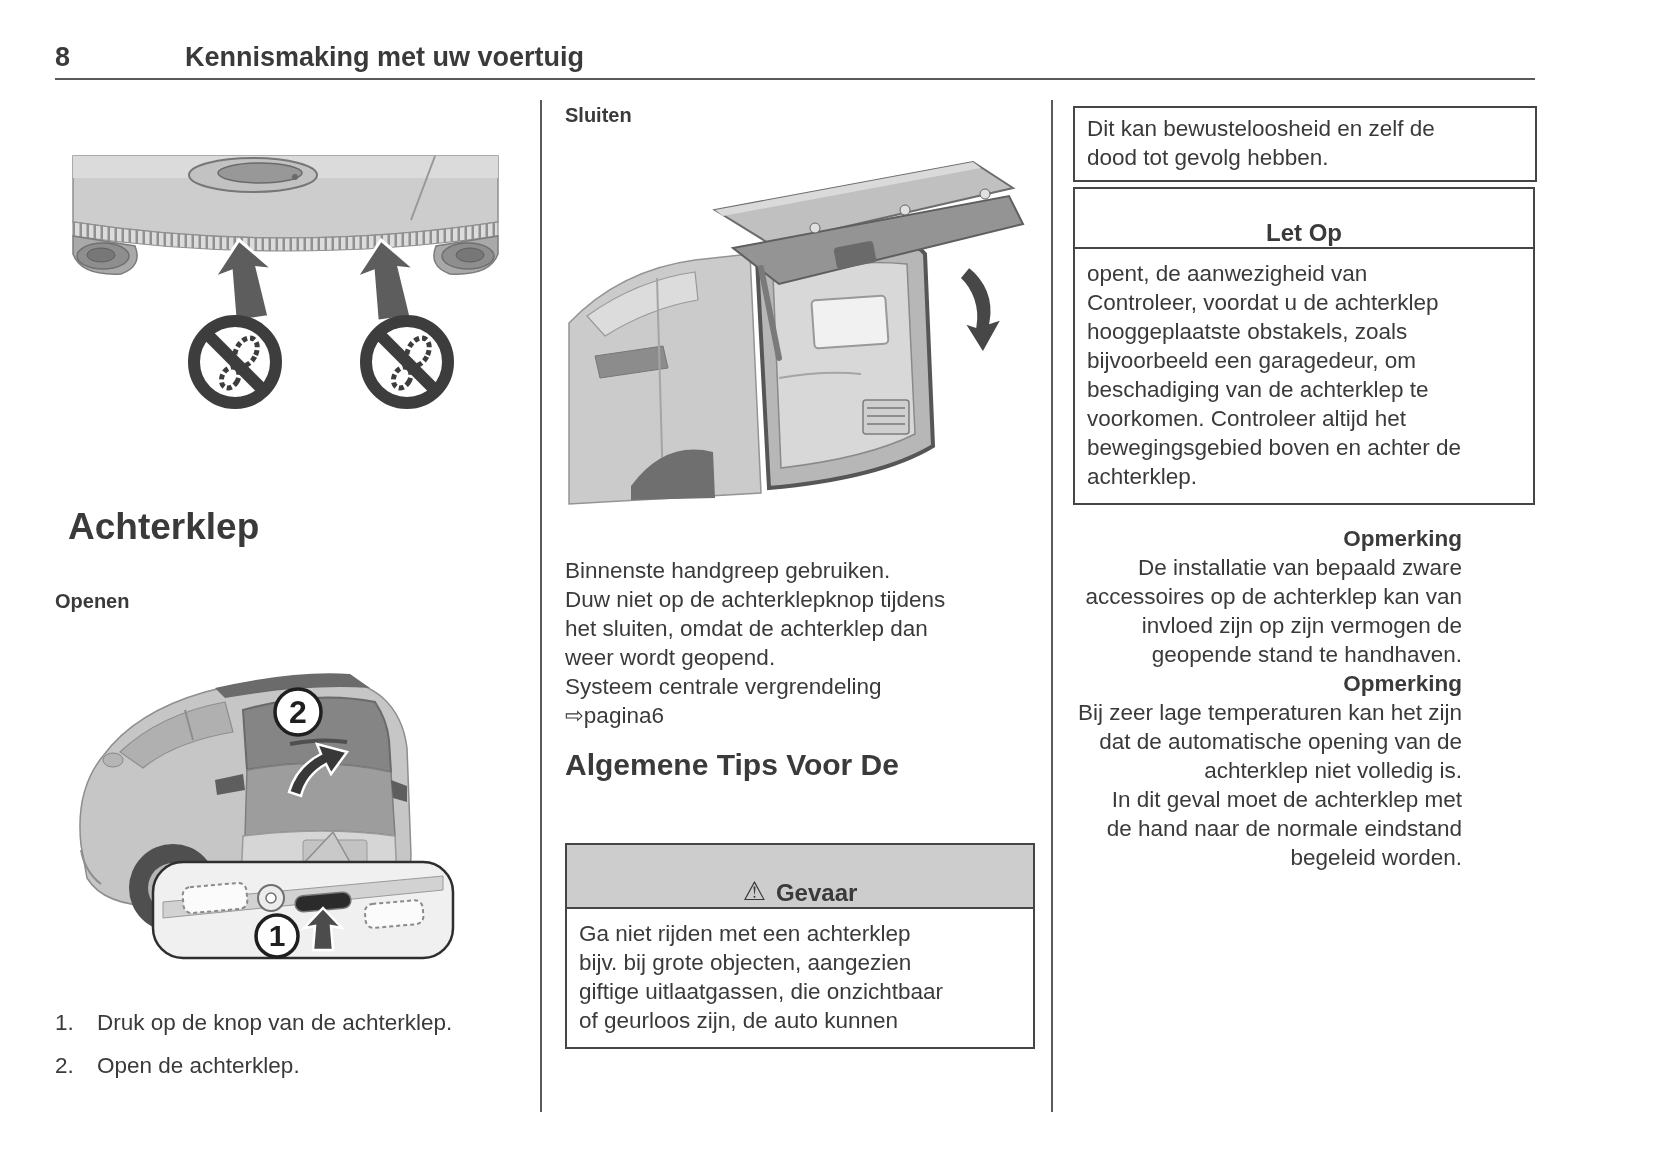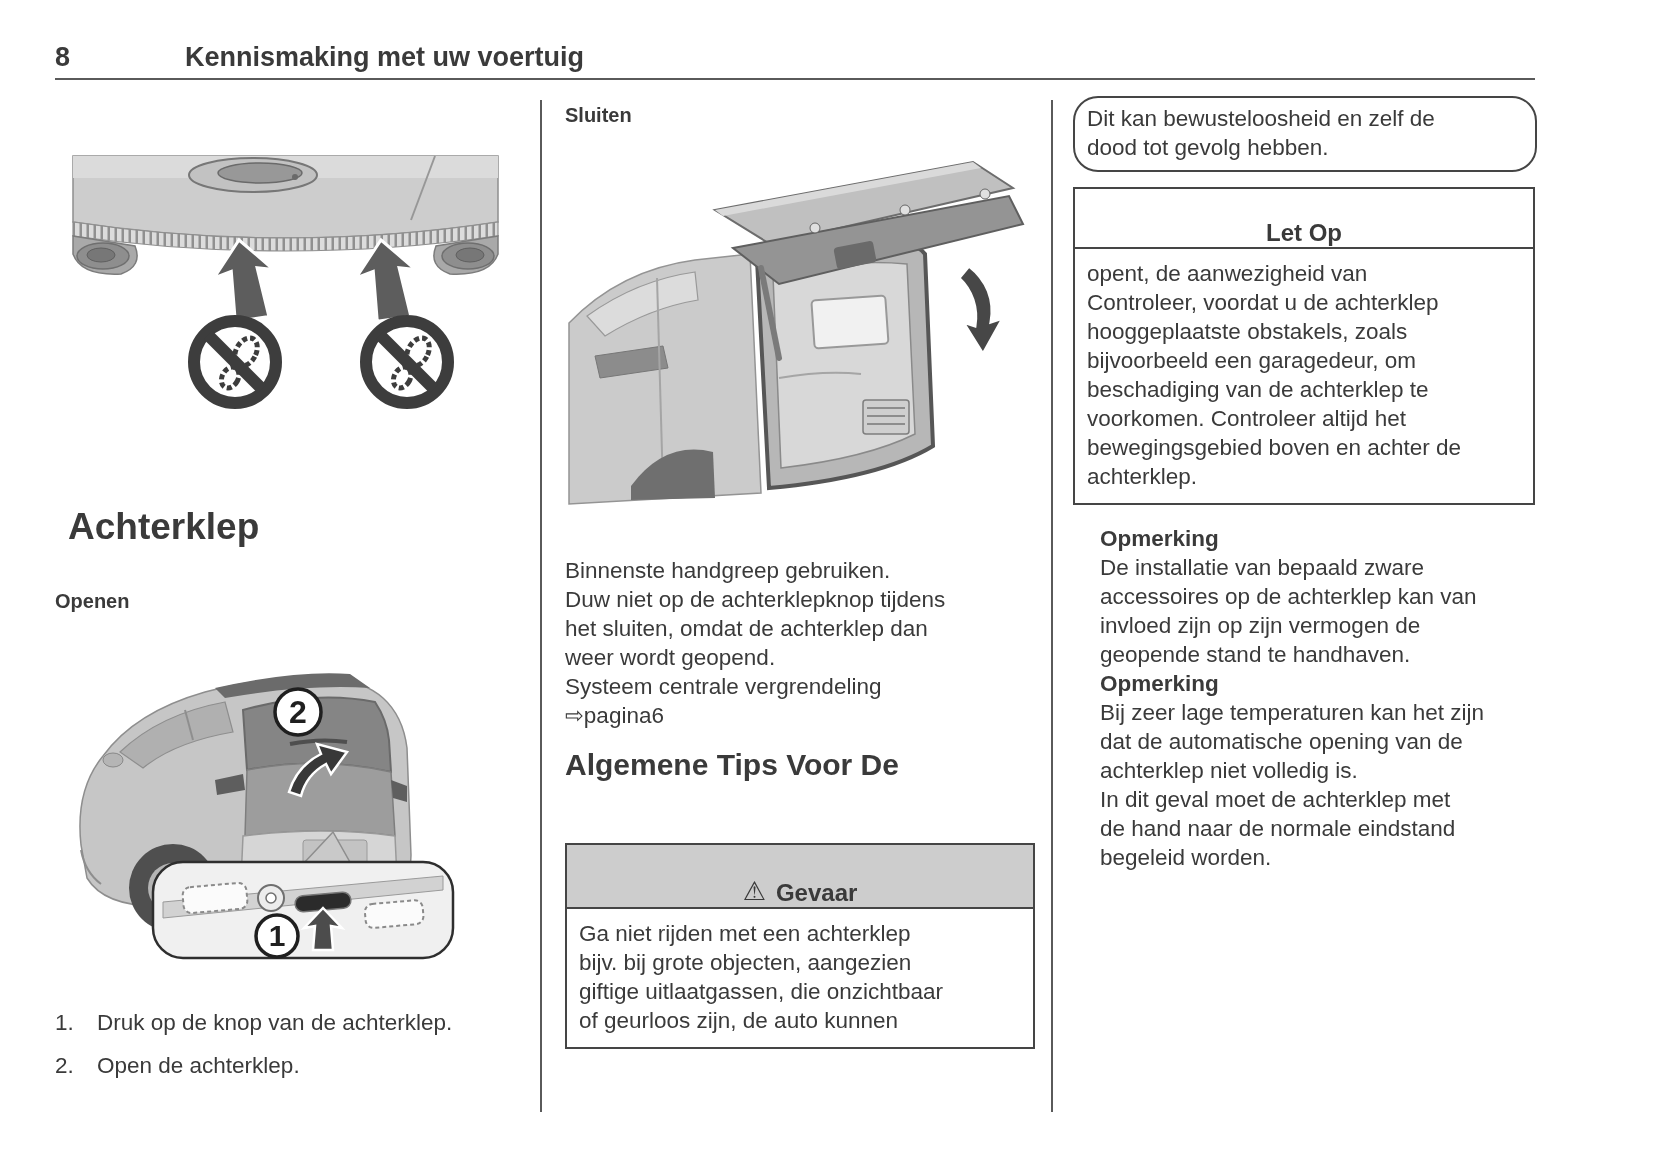--- a/index.html
+++ b/index.html
@@ -198,42 +198,42 @@
       <span>Gevaar</span>
     </div>
     <div class="boxbody">
       <div class="tline">Ga niet rijden met een achterklep</div>
       <div class="tline">bijv. bij grote objecten, aangezien</div>
       <div class="tline">giftige uitlaatgassen, die onzichtbaar</div>
       <div class="tline">of geurloos zijn, de auto kunnen</div>
     </div>
   </div>
 
-  <div class="abs simplebox" style="left:1073px;top:96px;width:436px;border-radius:25px;">
+  <div class="abs simplebox" style="left:1073px;top:106px;width:436px;">
     <div class="tline">Dit kan bewusteloosheid en zelf de</div>
     <div class="tline">dood tot gevolg hebben.</div>
   </div>
 
   <div class="abs titledbox" style="left:1073px;top:187px;width:458px;">
     <div class="boxhead">
       <span>Let Op</span>
     </div>
     <div class="boxbody">
       <div class="tline">opent, de aanwezigheid van</div>
       <div class="tline">Controleer, voordat u de achterklep</div>
       <div class="tline">hooggeplaatste obstakels, zoals</div>
       <div class="tline">bijvoorbeeld een garagedeur, om</div>
       <div class="tline">beschadiging van de achterklep te</div>
       <div class="tline">voorkomen. Controleer altijd het</div>
       <div class="tline">bewegingsgebied boven en achter de</div>
       <div class="tline">achterklep.</div>
     </div>
   </div>
 
-  <div class="abs" style="left:1100px;top:524px;">
+  <div class="abs" style="left:1078px;top:524px;text-align:right;">
     <div class="note-label">Opmerking</div>
     <div class="tline">De installatie van bepaald zware</div>
     <div class="tline">accessoires op de achterklep kan van</div>
     <div class="tline">invloed zijn op zijn vermogen de</div>
     <div class="tline">geopende stand te handhaven.</div>
     <div class="note-label">Opmerking</div>
     <div class="tline">Bij zeer lage temperaturen kan het zijn</div>
     <div class="tline">dat de automatische opening van de</div>
     <div class="tline">achterklep niet volledig is.</div>
     <div class="tline">In dit geval moet de achterklep met</div>

